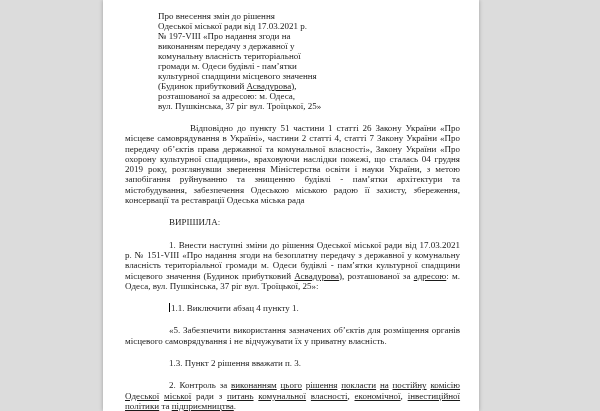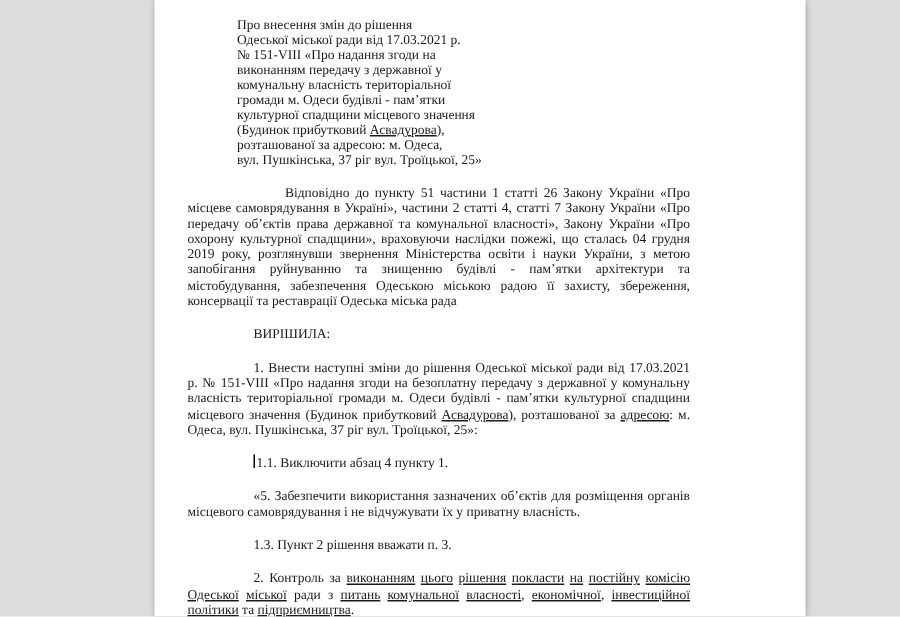--- a/index.html
+++ b/index.html
@@ -5,21 +5,21 @@
   html,body{margin:0;padding:0;}
   body{
     width:600px;height:411px;
     background:#dcdcdc;
     position:relative;overflow:hidden;
     font-family:"Liberation Serif", serif;
     color:#1b1b1b;
   }
   .paper{
     position:absolute;left:103px;top:0;
-    width:434px;height:411px;
+    width:376px;height:411px;
     background:#ffffff;
     box-shadow:0 0 4px rgba(0,0,0,0.28);
   }
   .content{
     position:absolute;left:10px;top:11px;
     width:359px;
     font-size:9px;line-height:10.3px;
   }
   .title-block{
     margin-left:45px;
@@ -68,21 +68,21 @@
 </style>
 </head>
 <body>
 
 <div class="paper">
   <div class="content">
 
     <div class="title-block">
       <div class="tline">Про внесення змін до рішення</div>
       <div class="tline">Одеської міської ради від 17.03.2021 р.</div>
-      <div class="tline">№ 151-VIII «Про надання згоди на</div>
+      <div class="tline">№ 197-VIII «Про надання згоди на</div>
       <div class="tline">виконанням передачу з державної у</div>
       <div class="tline">комунальну власність територіальної</div>
       <div class="tline">громади м. Одеси будівлі - пам’ятки</div>
       <div class="tline">культурної спадщини місцевого значення</div>
       <div class="tline">(Будинок прибутковий <span class="sq">Асвадурова</span>),</div>
       <div class="tline">розташованої за адресою: м. Одеса,</div>
       <div class="tline">вул. Пушкінська, 37 ріг вул. Троїцької, 25»</div>
     </div>
 
     <p class="preamble">Відповідно до пункту 51 частини 1 статті 26 Закону України «Про місцеве самоврядування в Україні», частини 2 статті 4, статті 7 Закону України «Про передачу об’єктів права державної та комунальної власності», Закону України «Про охорону культурної спадщини», враховуючи наслідки пожежі, що сталась 04 грудня 2019 року, розглянувши звернення Міністерства освіти і науки України, з метою запобігання руйнуванню та знищенню будівлі - пам’ятки архітектури та містобудування, забезпечення Одеською міською радою її захисту, збереження, консервації та реставрації Одеська міська рада</p>

